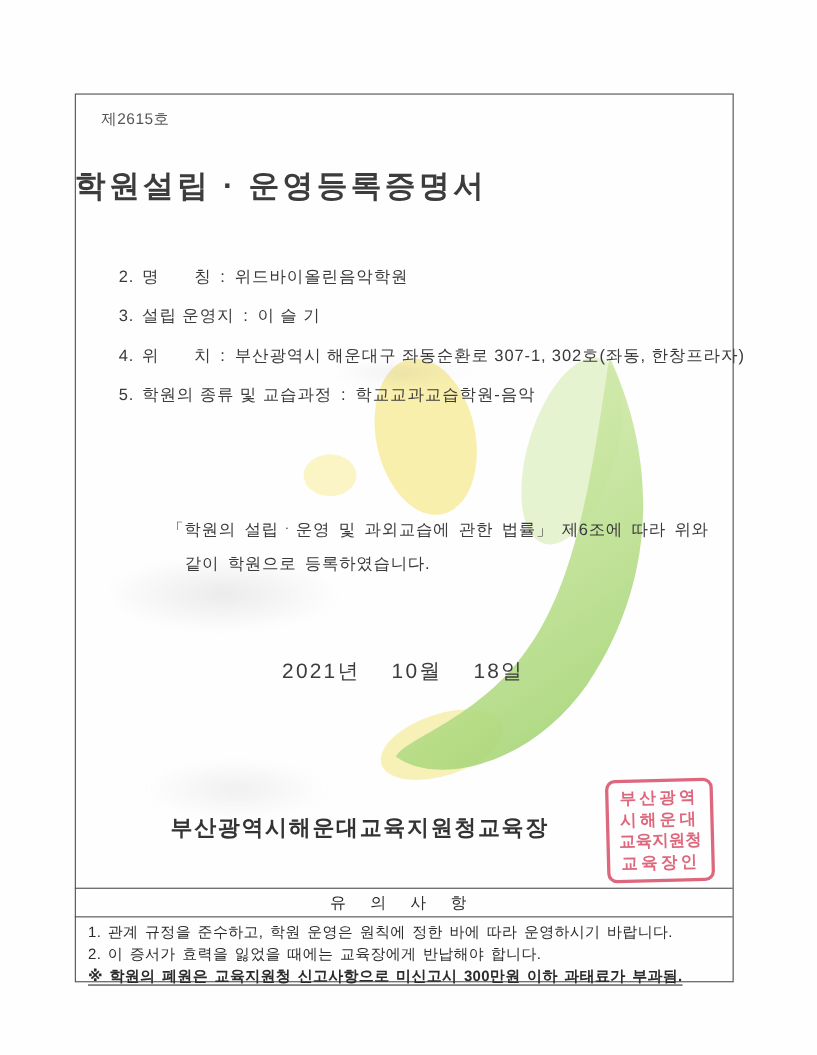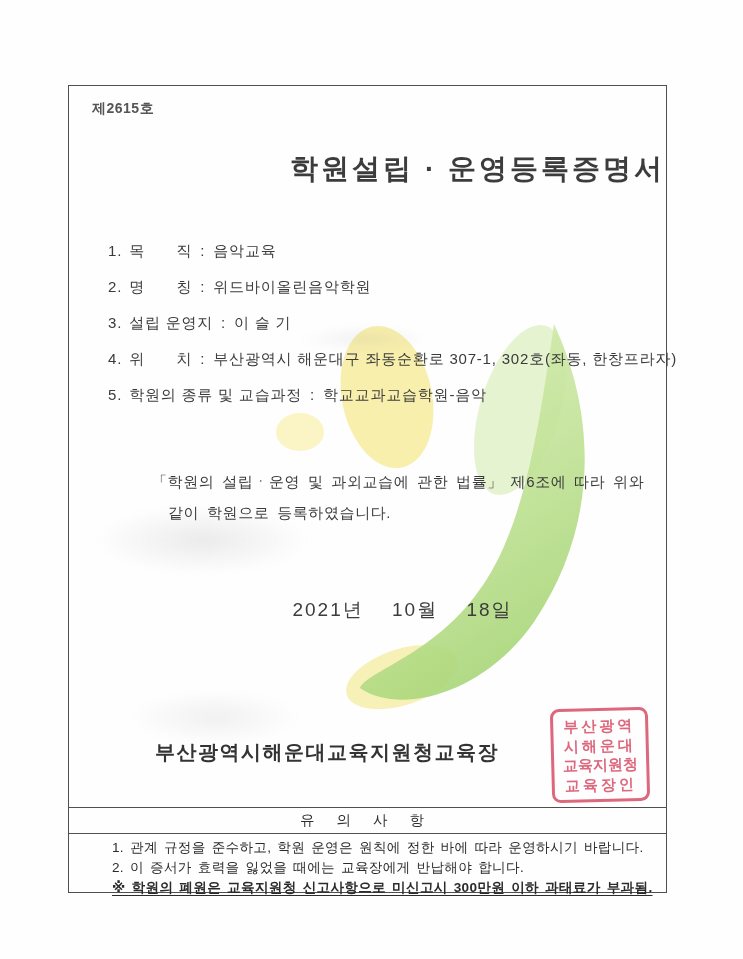--- a/index.html
+++ b/index.html
@@ -7,37 +7,37 @@
     width:743px;height:959px;position:relative;background:#fefefe;
     font-family:"Liberation Sans","DejaVu Sans",sans-serif;
     color:#383838;overflow:hidden;
   }
   .page-box{
     position:absolute;left:68px;top:85px;width:597px;height:806px;
     border:1.5px solid #4f4f4f;background:transparent;z-index:1;
   }
   .doc-number{
     position:absolute;left:92px;top:100px;font-size:14px;color:#555;
-    letter-spacing:.5px;z-index:3;font-weight:bold;
+    letter-spacing:.5px;z-index:3;
   }
   .title{
-    position:absolute;left:68px;top:150px;width:597px;text-align:right;
+    position:absolute;left:68px;top:150px;width:597px;text-align:left;
     font-size:28px;font-weight:bold;letter-spacing:3px;color:#3c3c3c;z-index:3;
   }
   .items{position:absolute;left:108px;top:242px;z-index:3;}
   .item{height:36px;font-size:15px;letter-spacing:.8px;color:#3a3a3a;white-space:nowrap;}
   .item .no{margin-right:7px;}
   .item .label{margin-right:8px;}
   .item .colon{margin-right:8px;}
   .body-par{position:absolute;left:104px;top:466px;width:540px;font-size:15px;
     line-height:31px;letter-spacing:.6px;word-spacing:3px;color:#3a3a3a;z-index:3;margin-left:48px;}
   .body-par .line2{padding-left:16px;}
   .date-line{
     position:absolute;left:68px;top:597px;width:597px;text-align:center;
-    font-size:19px;letter-spacing:2px;color:#3c3c3c;z-index:3;margin-left:36px;
+    font-size:19px;letter-spacing:2px;color:#3c3c3c;z-index:3;
   }
   .issuer{
     position:absolute;left:155px;top:739px;font-size:20px;font-weight:bold;
     letter-spacing:1.5px;color:#333;z-index:4;white-space:nowrap;
   }
   .seal{
     position:absolute;left:551px;top:708px;width:88px;height:82px;
     border:3px solid #d9536b;border-radius:9px;z-index:3;opacity:.88;
     display:flex;flex-direction:column;justify-content:space-evenly;
     text-align:center;color:#d9536b;font-weight:bold;
@@ -46,21 +46,21 @@
   .seal .seal-line{font-size:15px;line-height:17px;letter-spacing:3px;white-space:nowrap;}
   .seal .seal-line.long{letter-spacing:0;}
   .notice-rule-top{position:absolute;left:68px;top:807px;width:598px;border-top:1.5px solid #4f4f4f;z-index:3;}
   .notice-rule-mid{position:absolute;left:68px;top:833px;width:598px;border-top:1.5px solid #4f4f4f;z-index:3;}
   .notice-header{
     position:absolute;left:68px;top:811px;width:597px;text-align:center;
     font-size:14.5px;letter-spacing:9px;color:#2e2e2e;z-index:3;
   }
   .notice-items{position:absolute;left:80px;top:838px;width:575px;z-index:3;}
   .notice-item{font-size:13.6px;line-height:20px;letter-spacing:.3px;word-spacing:2px;
-    color:#2b2b2b;white-space:nowrap;margin-left:32px;}
+    color:#2b2b2b;white-space:nowrap;}
   .notice-item.warn{font-weight:bold;text-decoration:underline;text-underline-offset:3px;}
   
   .watermark{position:absolute;left:262px;top:292px;width:360px;height:430px;z-index:2;pointer-events:none;}
   
   .smudge{position:absolute;z-index:2;pointer-events:none;filter:blur(3px);}
   .smudge-1{left:95px;top:505px;width:215px;height:70px;
     background:radial-gradient(ellipse at 50% 50%,rgba(120,120,120,.14),rgba(120,120,120,0) 70%);}
   .smudge-2{left:300px;top:325px;width:130px;height:28px;
     background:radial-gradient(ellipse at 50% 50%,rgba(130,130,130,.10),rgba(130,130,130,0) 70%);}
   .smudge-3{left:130px;top:690px;width:170px;height:55px;
@@ -89,23 +89,20 @@
 <div class="smudge smudge-3"></div>
 
 <div class="page-box"></div>
 
 <div class="doc-number">제2615호</div>
 
 <div class="title">학원설립 · 운영등록증명서</div>
 
 <div class="items">
   <div class="item">
-    <span class="no">1.</span><span class="label">목　　직</span><span class="colon">:</span><span class="value">음악교육</span>
-  </div>
-  <div class="item">
     <span class="no">2.</span><span class="label">명　　칭</span><span class="colon">:</span><span class="value">위드바이올린음악학원</span>
   </div>
   <div class="item">
     <span class="no">3.</span><span class="label">설립 운영지</span><span class="colon">:</span><span class="value">이 슬 기</span>
   </div>
   <div class="item">
     <span class="no">4.</span><span class="label">위　　치</span><span class="colon">:</span><span class="value">부산광역시 해운대구 좌동순환로 307-1, 302호(좌동, 한창프라자)</span>
   </div>
   <div class="item">
     <span class="no">5.</span><span class="label">학원의 종류 및 교습과정</span><span class="colon">:</span><span class="value">학교교과교습학원-음악</span>

